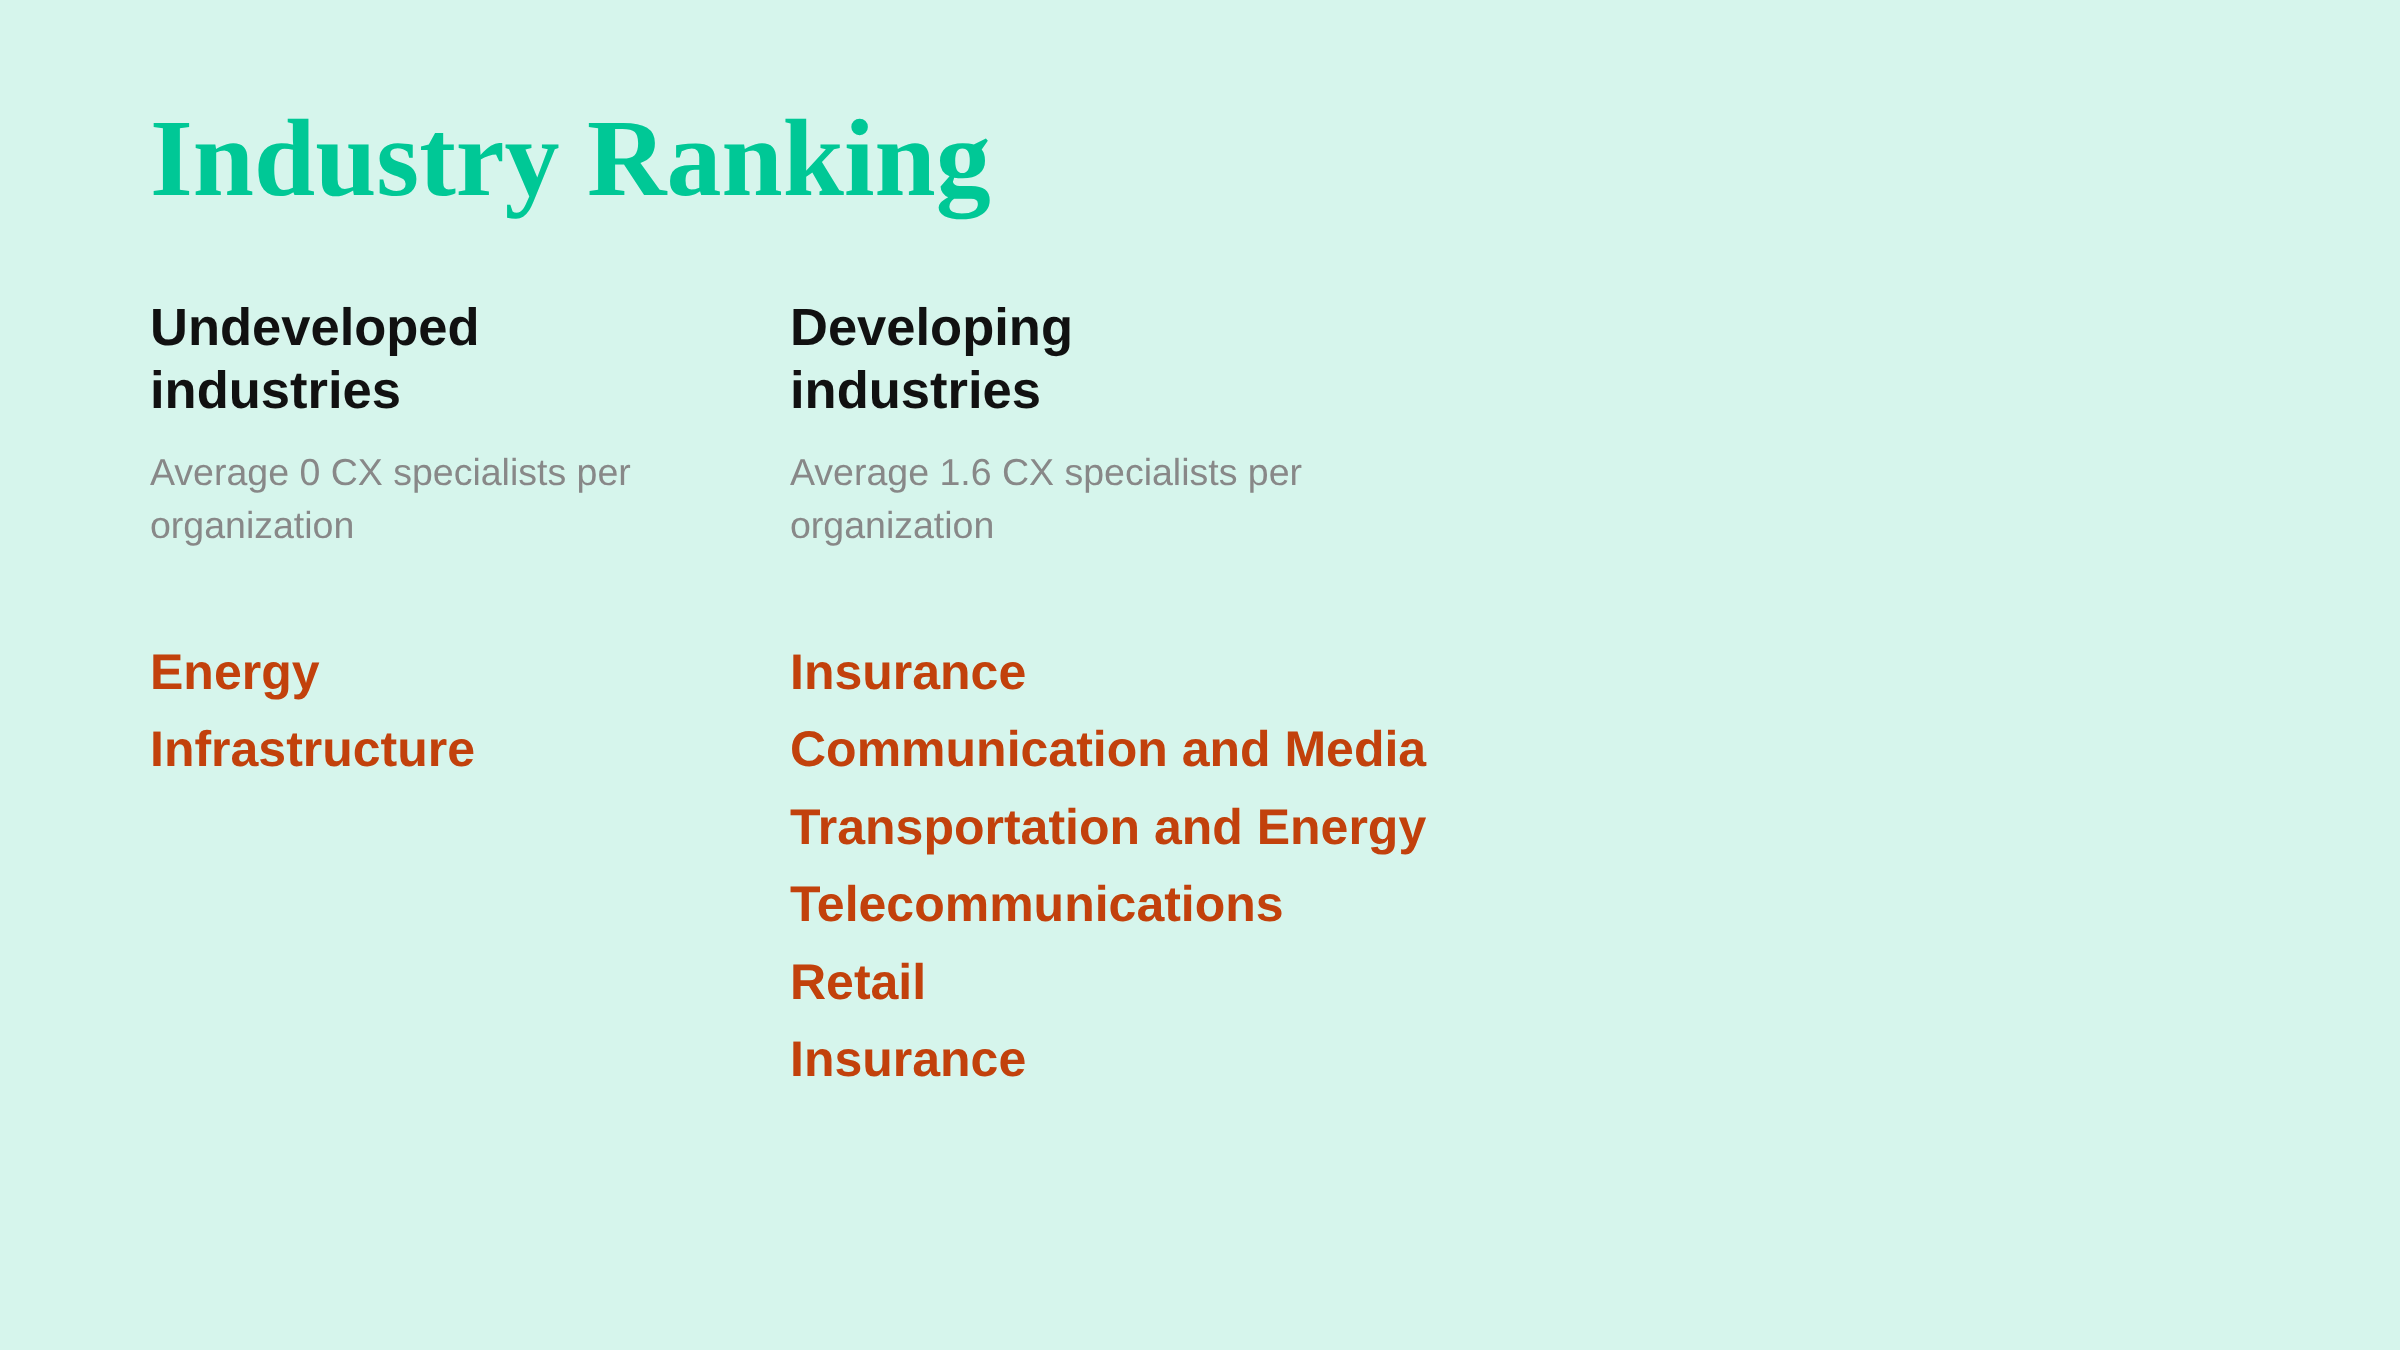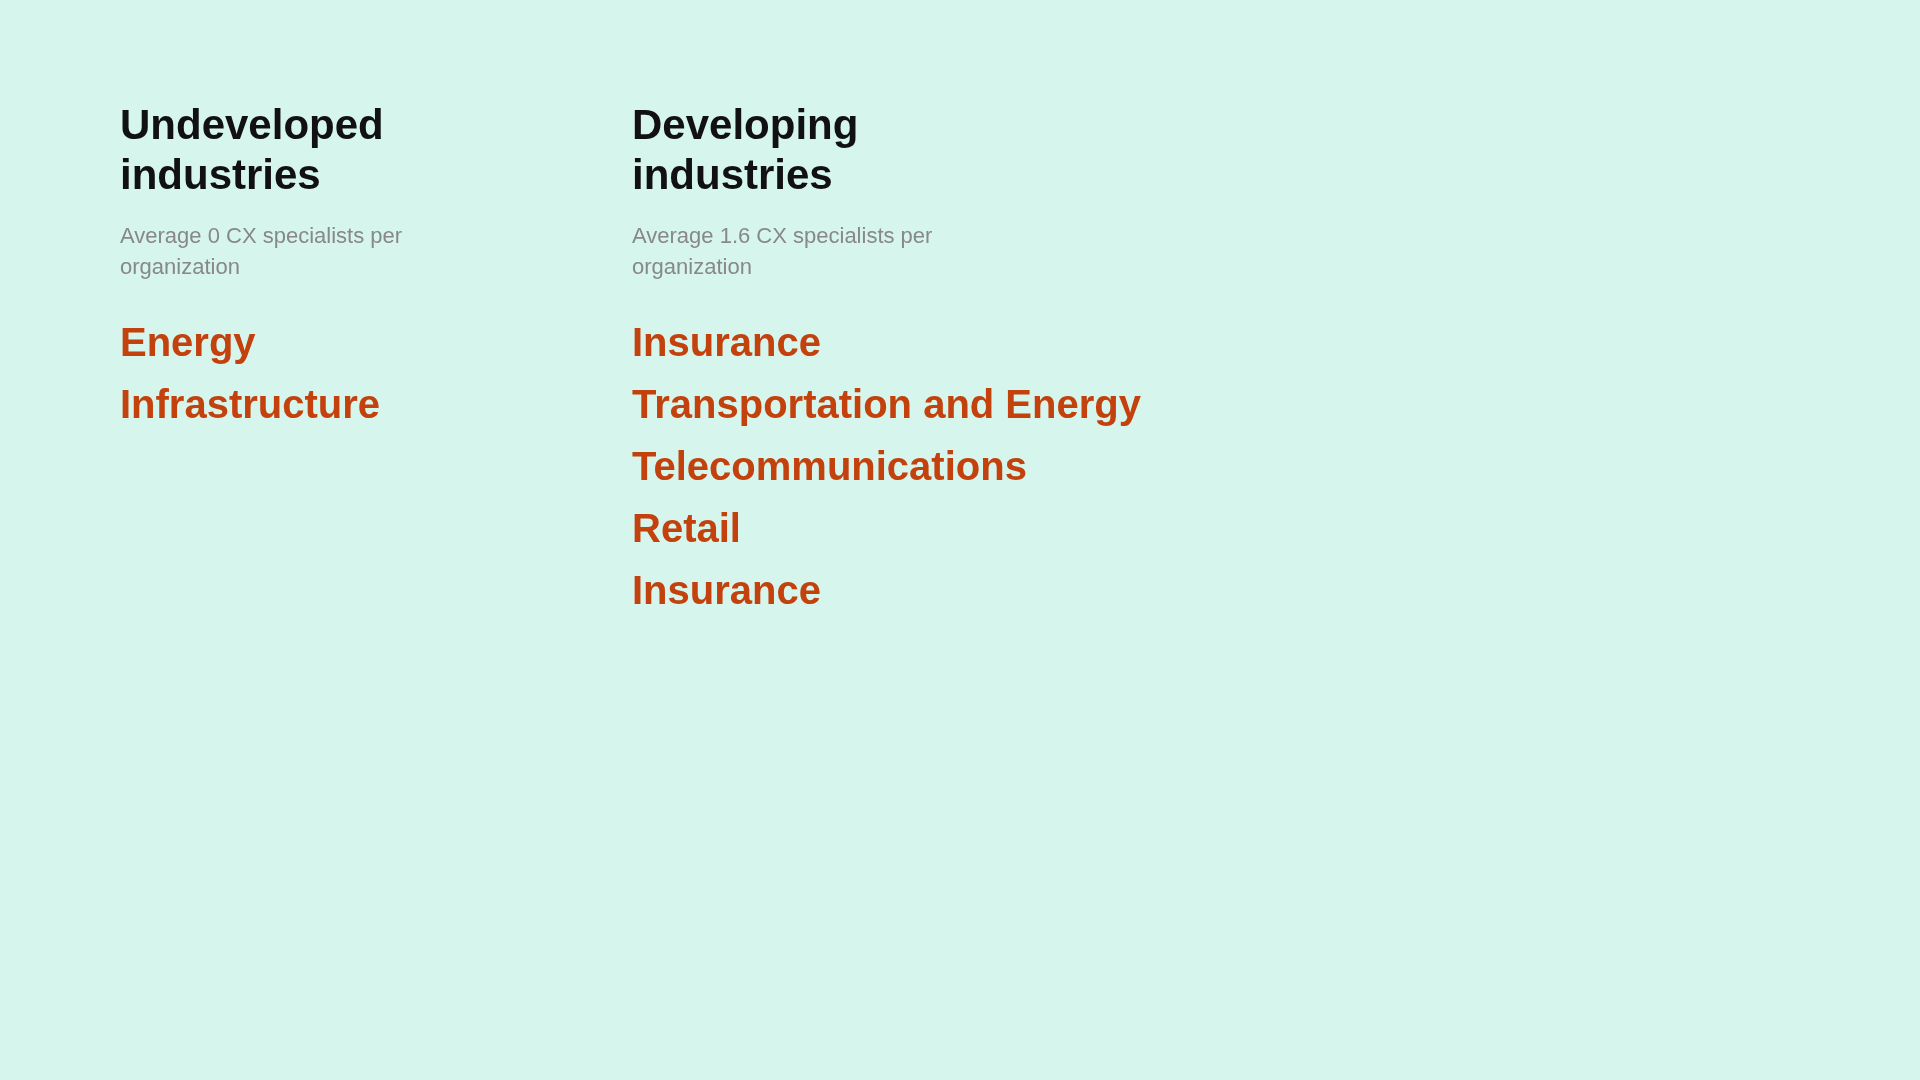--- a/index.html
+++ b/index.html
@@ -42,62 +42,64 @@
     .column-heading {
       font-size: 42px;
       font-weight: 700;
       color: #111111;
       font-family: Arial, sans-serif;
       line-height: 1.2;
       margin-bottom: 20px;
     }
 
     .column-subtext {
-      font-size: 22px;
+      font-size: 30px;
       color: #888888;
       font-family: Arial, sans-serif;
       line-height: 1.4;
-      margin-bottom: 36px;
+      margin-bottom: 72px;
     }
 
     .industry-list {
       display: flex;
       flex-direction: column;
       gap: 14px;
     }
 
     .industry-item {
       font-size: 40px;
       font-weight: 600;
       color: #c2410c;
       font-family: Arial, sans-serif;
       line-height: 1.2;
     }
   </style>
 </head>
 <body>
 
 <div class="page-container">
+  <h1 class="page-title">Industry Ranking</h1>
 
   <div class="columns-container">
 
     <div class="column">
       <div class="column-heading">Undeveloped<br>industries</div>
       <div class="column-subtext">Average 0 CX specialists per<br>organization</div>
       <div class="industry-list">
         <div class="industry-item">Energy</div>
         <div class="industry-item">Infrastructure</div>
       </div>
     </div>
 
     <div class="column">
       <div class="column-heading">Developing<br>industries</div>
       <div class="column-subtext">Average 1.6 CX specialists per<br>organization</div>
       <div class="industry-list">
         <div class="industry-item">Insurance</div>
+        <div class="industry-item">Communication and Media</div>
         <div class="industry-item">Transportation and Energy</div>
         <div class="industry-item">Telecommunications</div>
         <div class="industry-item">Retail</div>
         <div class="industry-item">Insurance</div>
       </div>
     </div>
 
   </div>
 </div>
 

